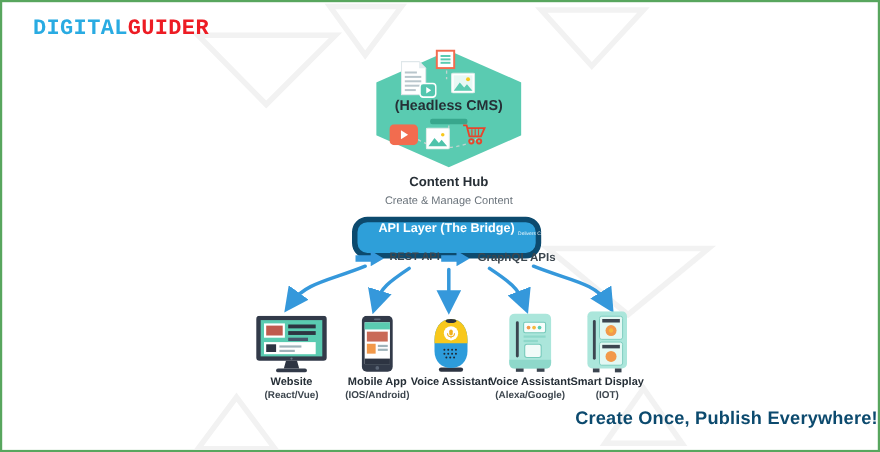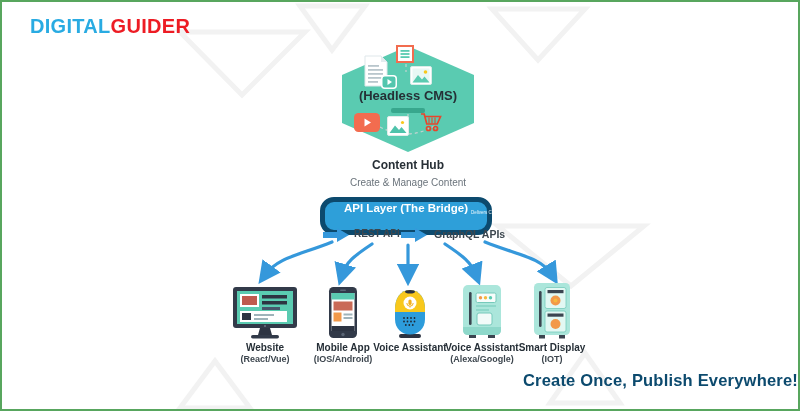--- a/index.html
+++ b/index.html
@@ -4,21 +4,21 @@
 <style>
   html,body{margin:0;padding:0;background:#fff;}
   .stage{
     position:relative;width:796px;height:407px;border:2px solid #58a65e;
     background:#ffffff;overflow:hidden;
     font-family:"Liberation Sans", sans-serif;
   }
   svg{display:block;}
   .abs{position:absolute;}
   
-  .logo{position:absolute;left:28px;top:13px;font-size:20px;font-weight:800;letter-spacing:.3px;}
+  .logo{position:absolute;left:28px;top:13px;font-size:20px;font-weight:800;letter-spacing:.3px;font-family:Liberation Mono, monospace;}
   .logo .p1{color:#29abe2;}
   .logo .p2{color:#ed1c24;}
   
   .hex-label{position:absolute;left:340px;top:86px;width:132px;text-align:center;
     font-size:13px;font-weight:800;color:#253036;}
   .hex-divider{position:absolute;left:389px;top:106px;width:34px;height:5px;border-radius:2px;background:#38a78d;}
   .hub-title{position:absolute;left:306px;top:156px;width:200px;text-align:center;
     font-size:12px;font-weight:800;color:#272f36;}
   .hub-sub{position:absolute;left:306px;top:175px;width:200px;text-align:center;
     font-size:10px;color:#6a737b;}

